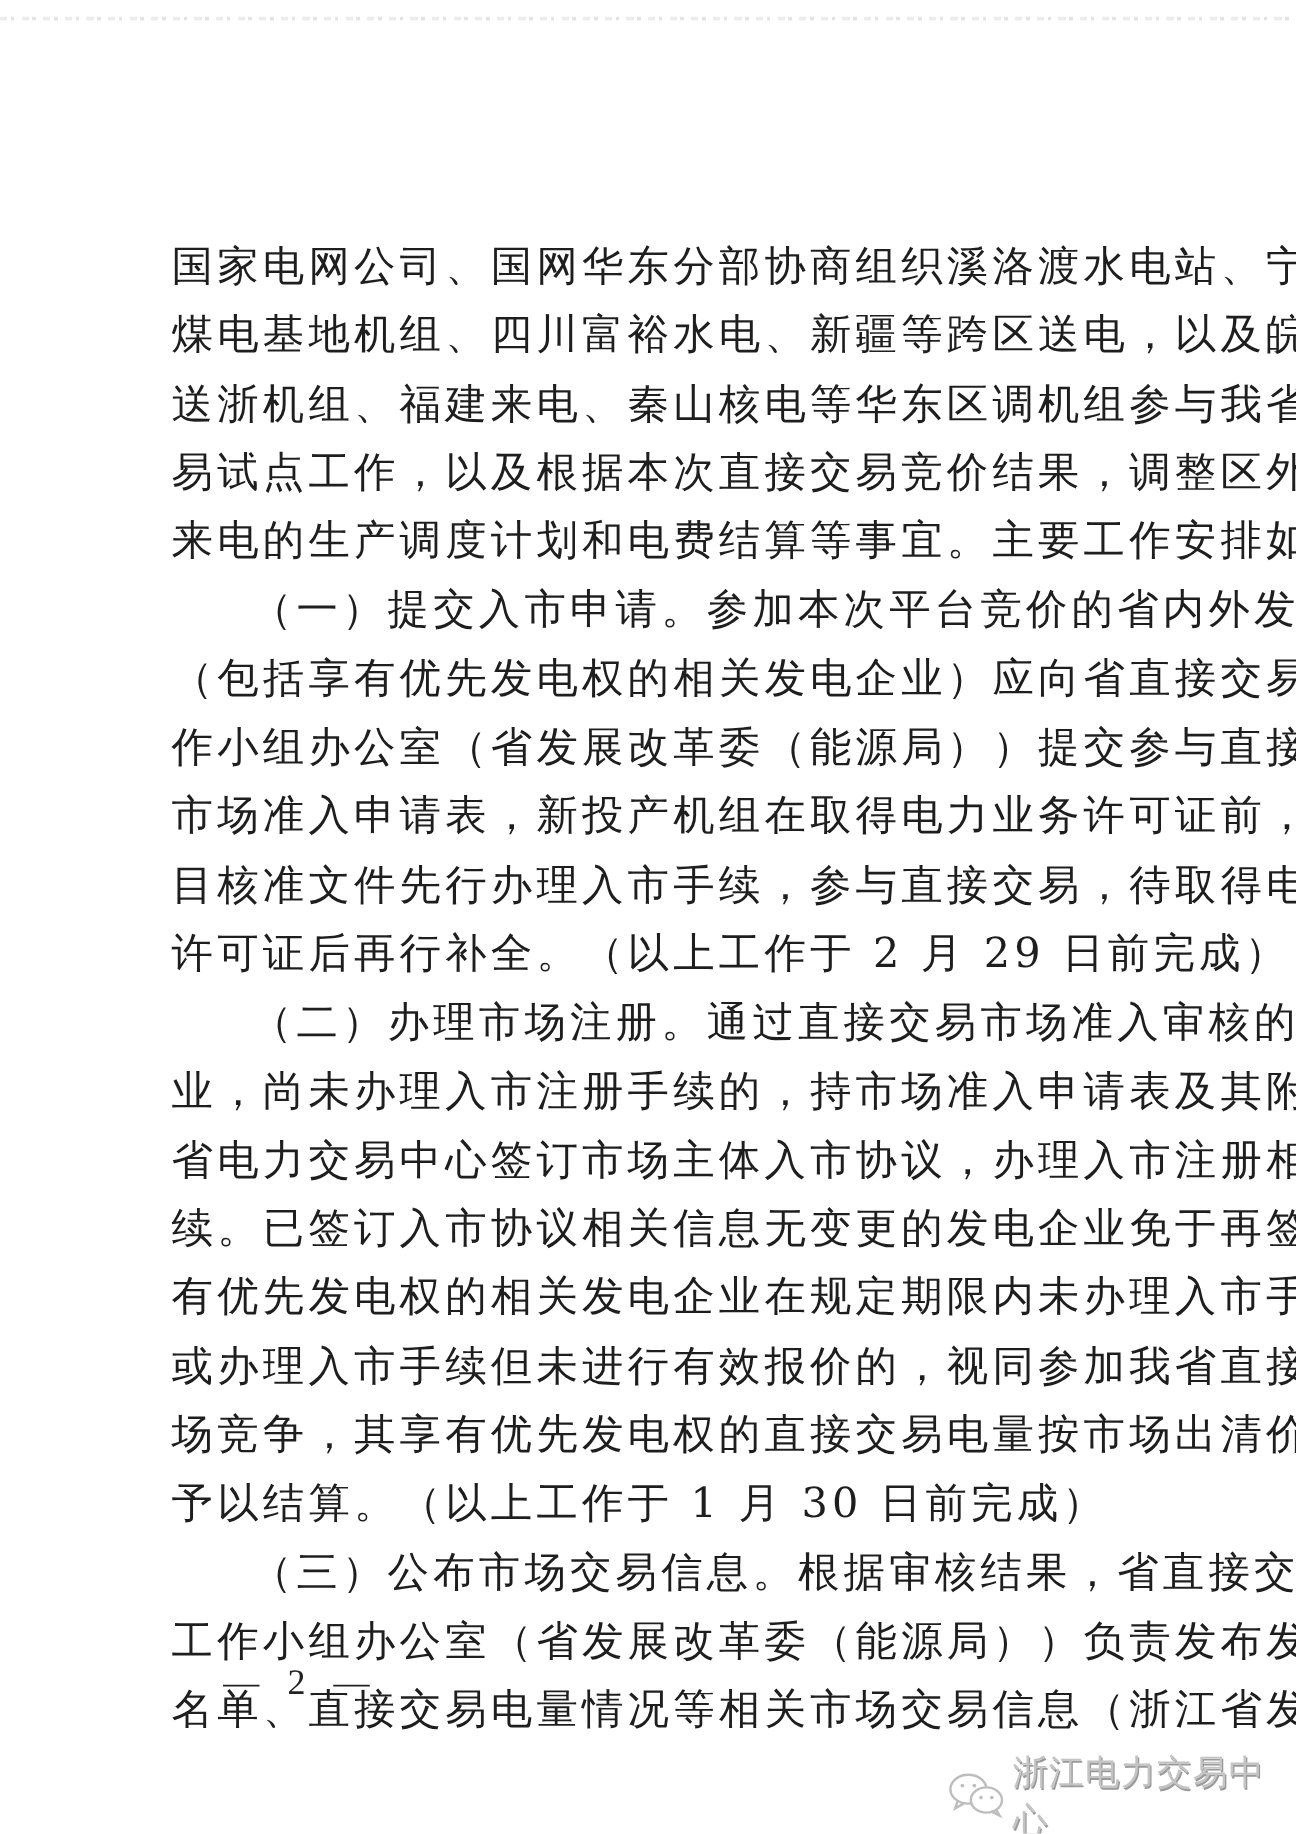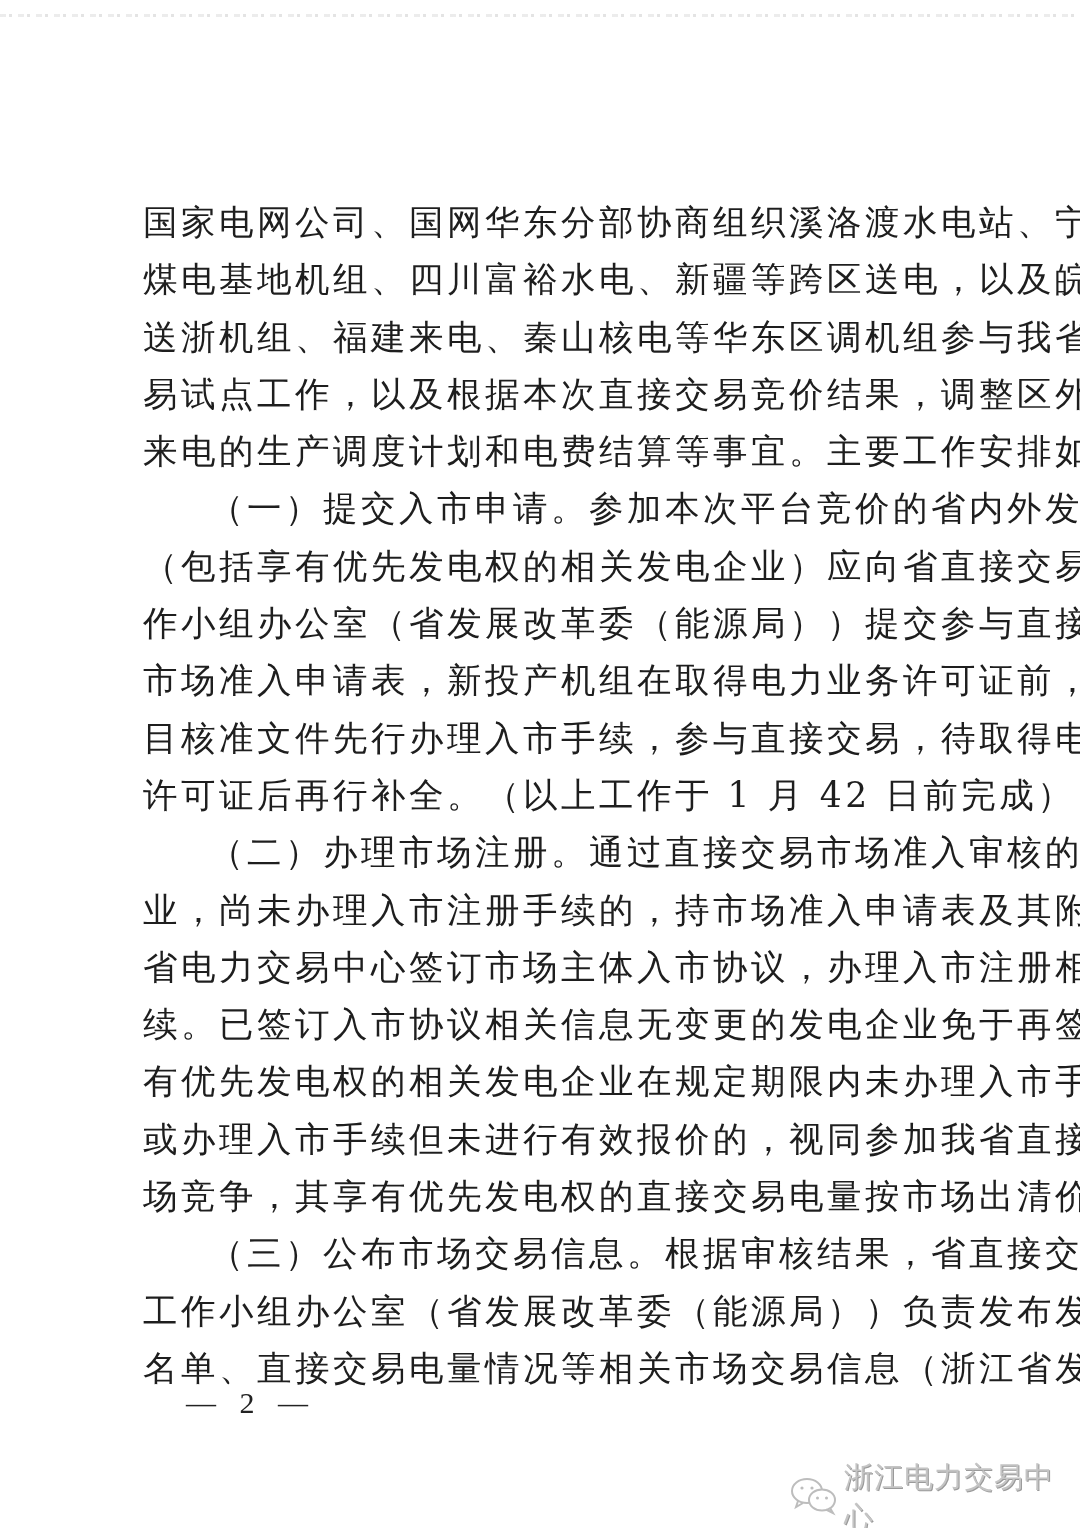--- a/index.html
+++ b/index.html
@@ -80,28 +80,29 @@
   <div class="line">国家电网公司、国网华东分部协商组织溪洛渡水电站、宁东送浙</div>
   <div class="line">煤电基地机组、四川富裕水电、新疆等跨区送电，以及皖电东送</div>
   <div class="line">送浙机组、福建来电、秦山核电等华东区调机组参与我省直接交</div>
   <div class="line">易试点工作，以及根据本次直接交易竞价结果，调整区外及省外</div>
   <div class="line">来电的生产调度计划和电费结算等事宜。主要工作安排如下:</div>
   <div class="line indent">（一）提交入市申请。参加本次平台竞价的省内外发电企业</div>
   <div class="line">（包括享有优先发电权的相关发电企业）应向省直接交易试点工</div>
   <div class="line">作小组办公室（省发展改革委（能源局））提交参与直接交易的</div>
   <div class="line">市场准入申请表，新投产机组在取得电力业务许可证前，可凭项</div>
   <div class="line">目核准文件先行办理入市手续，参与直接交易，待取得电力业务</div>
-  <div class="line">许可证后再行补全。（以上工作于 1 月 42 日前完成）</div>
+  <div class="line">许可证后再行补全。（以上工作于 2 月 29 日前完成）</div>
   <div class="line indent">（二）办理市场注册。通过直接交易市场准入审核的发电企</div>
   <div class="line">业，尚未办理入市注册手续的，持市场准入申请表及其附件，到</div>
   <div class="line">省电力交易中心签订市场主体入市协议，办理入市注册相关手</div>
   <div class="line">续。已签订入市协议相关信息无变更的发电企业免于再签订。享</div>
   <div class="line">有优先发电权的相关发电企业在规定期限内未办理入市手续的，</div>
   <div class="line">或办理入市手续但未进行有效报价的，视同参加我省直接交易市</div>
   <div class="line">场竞争，其享有优先发电权的直接交易电量按市场出清价格直接</div>
+  <div class="line">予以结算。（以上工作于 1 月 30 日前完成）</div>
   <div class="line indent">（三）公布市场交易信息。根据审核结果，省直接交易试点</div>
   <div class="line">工作小组办公室（省发展改革委（能源局））负责发布发电企业</div>
   <div class="line">名单、直接交易电量情况等相关市场交易信息（浙江省发展和改</div>
 </div>
 
 <div class="page-number">— 2 —</div>
 
 <div class="watermark">
   <span>
     <svg viewBox="0 0 48 40" xmlns="http://www.w3.org/2000/svg">

